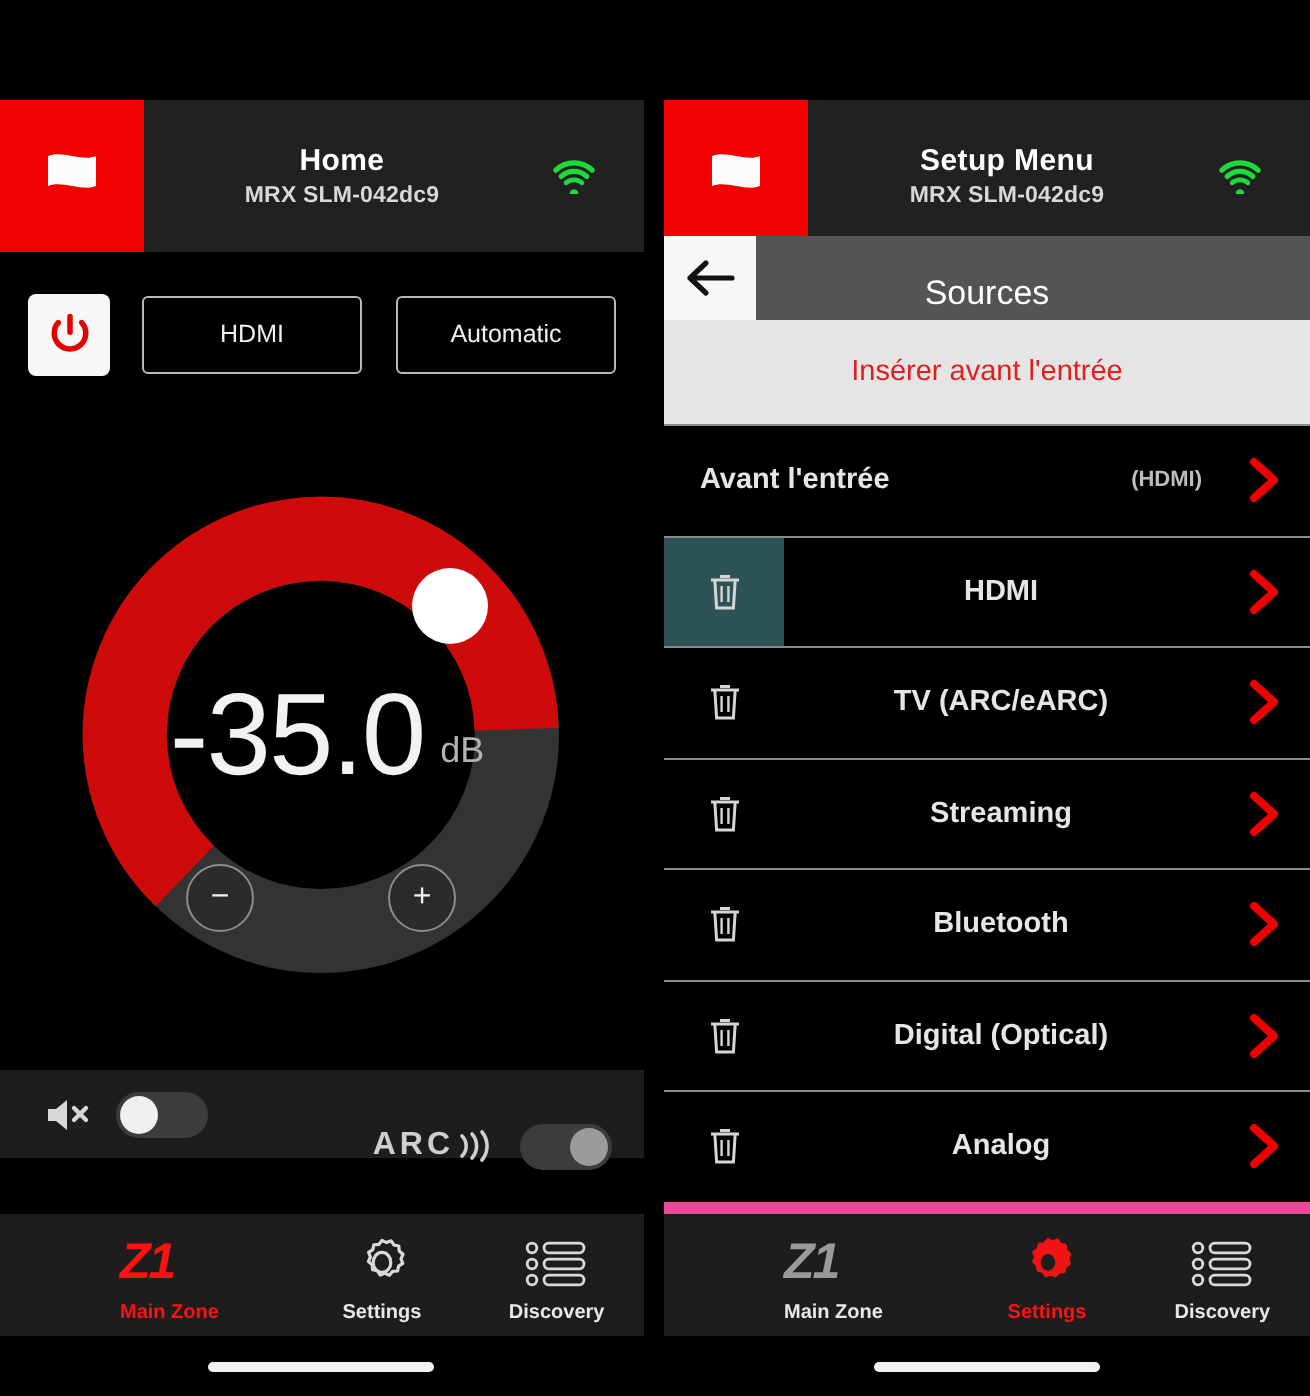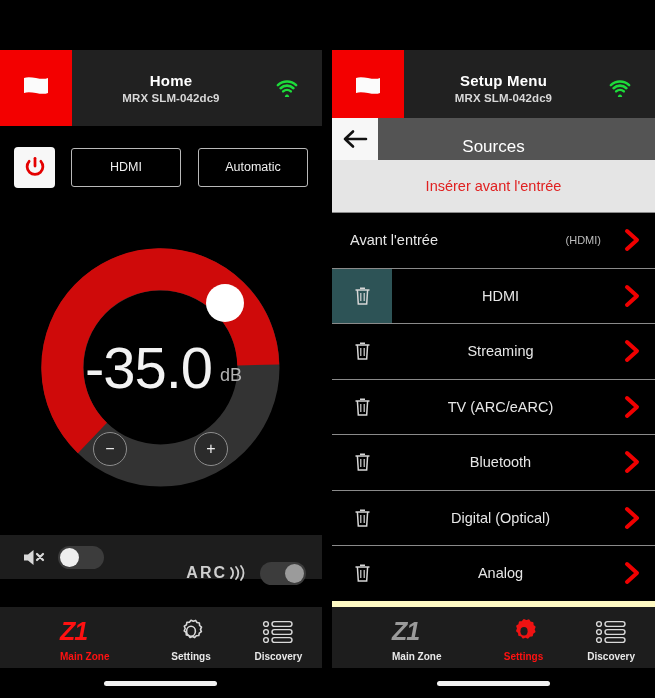--- a/index.html
+++ b/index.html
@@ -96,21 +96,21 @@
   .sub-title { flex:1 1 auto; text-align:center; color:#fff; font-size:17px; padding-right:46px;margin-top:16px;}
 
   
   .insert-hint {
     position:absolute; top:160px; left:0; right:0; height:52px;
     display:flex; align-items:center; justify-content:center;
     color:#e02020; font-size:14.5px; background:#e5e5e5;
   }
 
   
-  .src-list { position:absolute; top:212px; left:0; right:0; bottom:90px; background:#fef9c3; }
+  .src-list { position:absolute; top:212px; left:0; right:0; bottom:90px; background:#ec4899;font-weight:bold; }
   .src-row {
     position:relative; height:55.5px; display:flex; align-items:stretch;
     border-top:1px solid #8a8a8a; background:#000;
   }
   .src-row.head { border-top: 1px solid #8a8a8a; }
   .trash-cell {
     width: 60px; flex:0 0 60px; display:flex; align-items:center; justify-content:center;
   }
   .trash-cell.hl { background:#2d5356; }
   .src-name { flex:1 1 auto; display:flex; align-items:center; justify-content:center;
@@ -314,37 +314,37 @@
       </div>
 
       <div class="src-row">
         <div class="trash-cell">
           <svg width="17" height="20" viewBox="0 0 17 20">
             <path d="M1.5 4 H15.5" stroke="#d6d6d6" stroke-width="1.5"></path>
             <path d="M6 2.2 H11 M3.4 4 L4.3 18 H12.7 L13.6 4" stroke="#d6d6d6" stroke-width="1.5" fill="none"></path>
             <path d="M6.8 7 V15 M10.2 7 V15" stroke="#d6d6d6" stroke-width="1.2"></path>
           </svg>
         </div>
+        <div class="src-name">TV (ARC/eARC)</div>
+        <div class="chev-cell">
+          <svg width="17" height="24" viewBox="0 0 17 24">
+            <path d="M3 3 L13 12 L3 21" stroke="#f00000" stroke-width="4" fill="none" stroke-linecap="round" stroke-linejoin="round"></path>
+          </svg>
+        </div>
+      </div>
+
+      <div class="src-row">
+        <div class="trash-cell">
+          <svg width="17" height="20" viewBox="0 0 17 20">
+            <path d="M1.5 4 H15.5" stroke="#d6d6d6" stroke-width="1.5"></path>
+            <path d="M6 2.2 H11 M3.4 4 L4.3 18 H12.7 L13.6 4" stroke="#d6d6d6" stroke-width="1.5" fill="none"></path>
+            <path d="M6.8 7 V15 M10.2 7 V15" stroke="#d6d6d6" stroke-width="1.2"></path>
+          </svg>
+        </div>
         <div class="src-name">Streaming</div>
-        <div class="chev-cell">
-          <svg width="17" height="24" viewBox="0 0 17 24">
-            <path d="M3 3 L13 12 L3 21" stroke="#f00000" stroke-width="4" fill="none" stroke-linecap="round" stroke-linejoin="round"></path>
-          </svg>
-        </div>
-      </div>
-
-      <div class="src-row">
-        <div class="trash-cell">
-          <svg width="17" height="20" viewBox="0 0 17 20">
-            <path d="M1.5 4 H15.5" stroke="#d6d6d6" stroke-width="1.5"></path>
-            <path d="M6 2.2 H11 M3.4 4 L4.3 18 H12.7 L13.6 4" stroke="#d6d6d6" stroke-width="1.5" fill="none"></path>
-            <path d="M6.8 7 V15 M10.2 7 V15" stroke="#d6d6d6" stroke-width="1.2"></path>
-          </svg>
-        </div>
-        <div class="src-name">TV (ARC/eARC)</div>
         <div class="chev-cell">
           <svg width="17" height="24" viewBox="0 0 17 24">
             <path d="M3 3 L13 12 L3 21" stroke="#f00000" stroke-width="4" fill="none" stroke-linecap="round" stroke-linejoin="round"></path>
           </svg>
         </div>
       </div>
 
       <div class="src-row">
         <div class="trash-cell">
           <svg width="17" height="20" viewBox="0 0 17 20">

